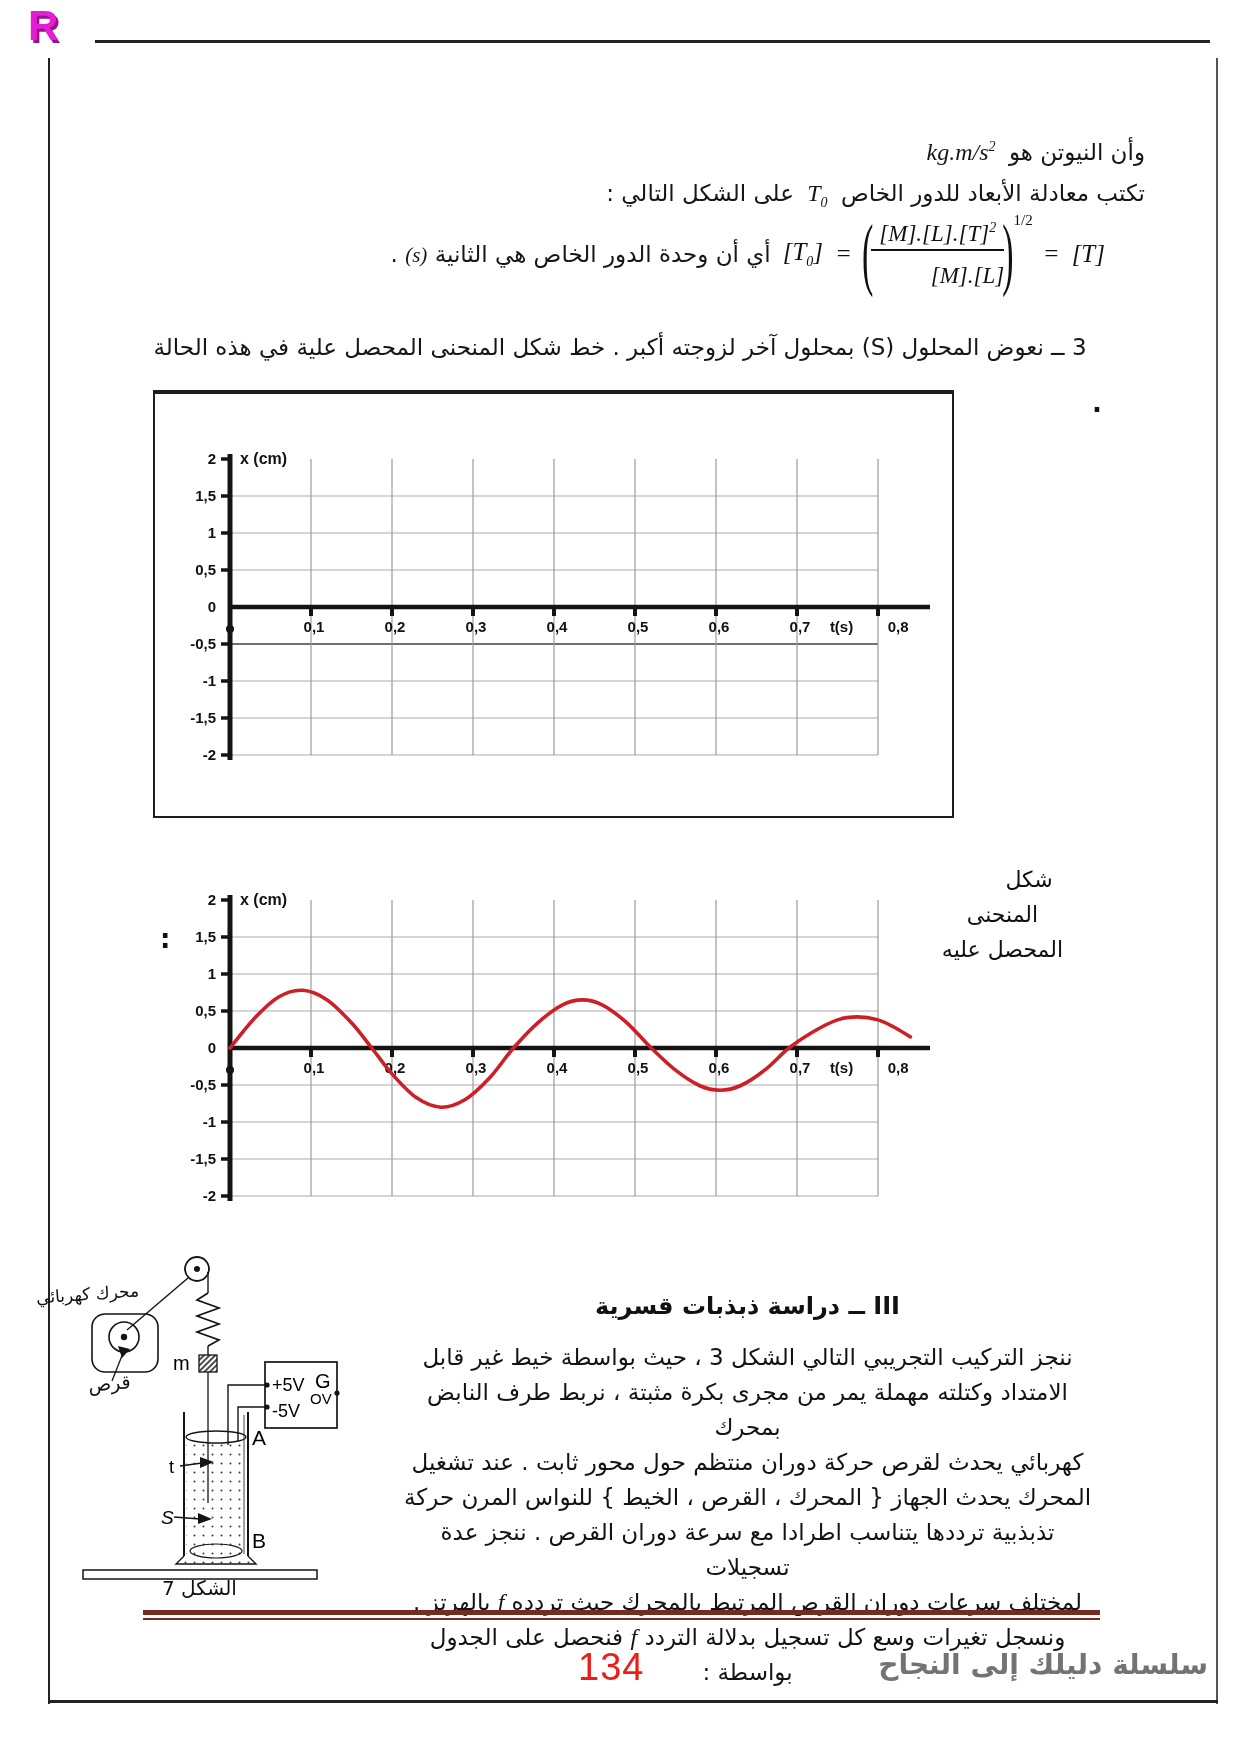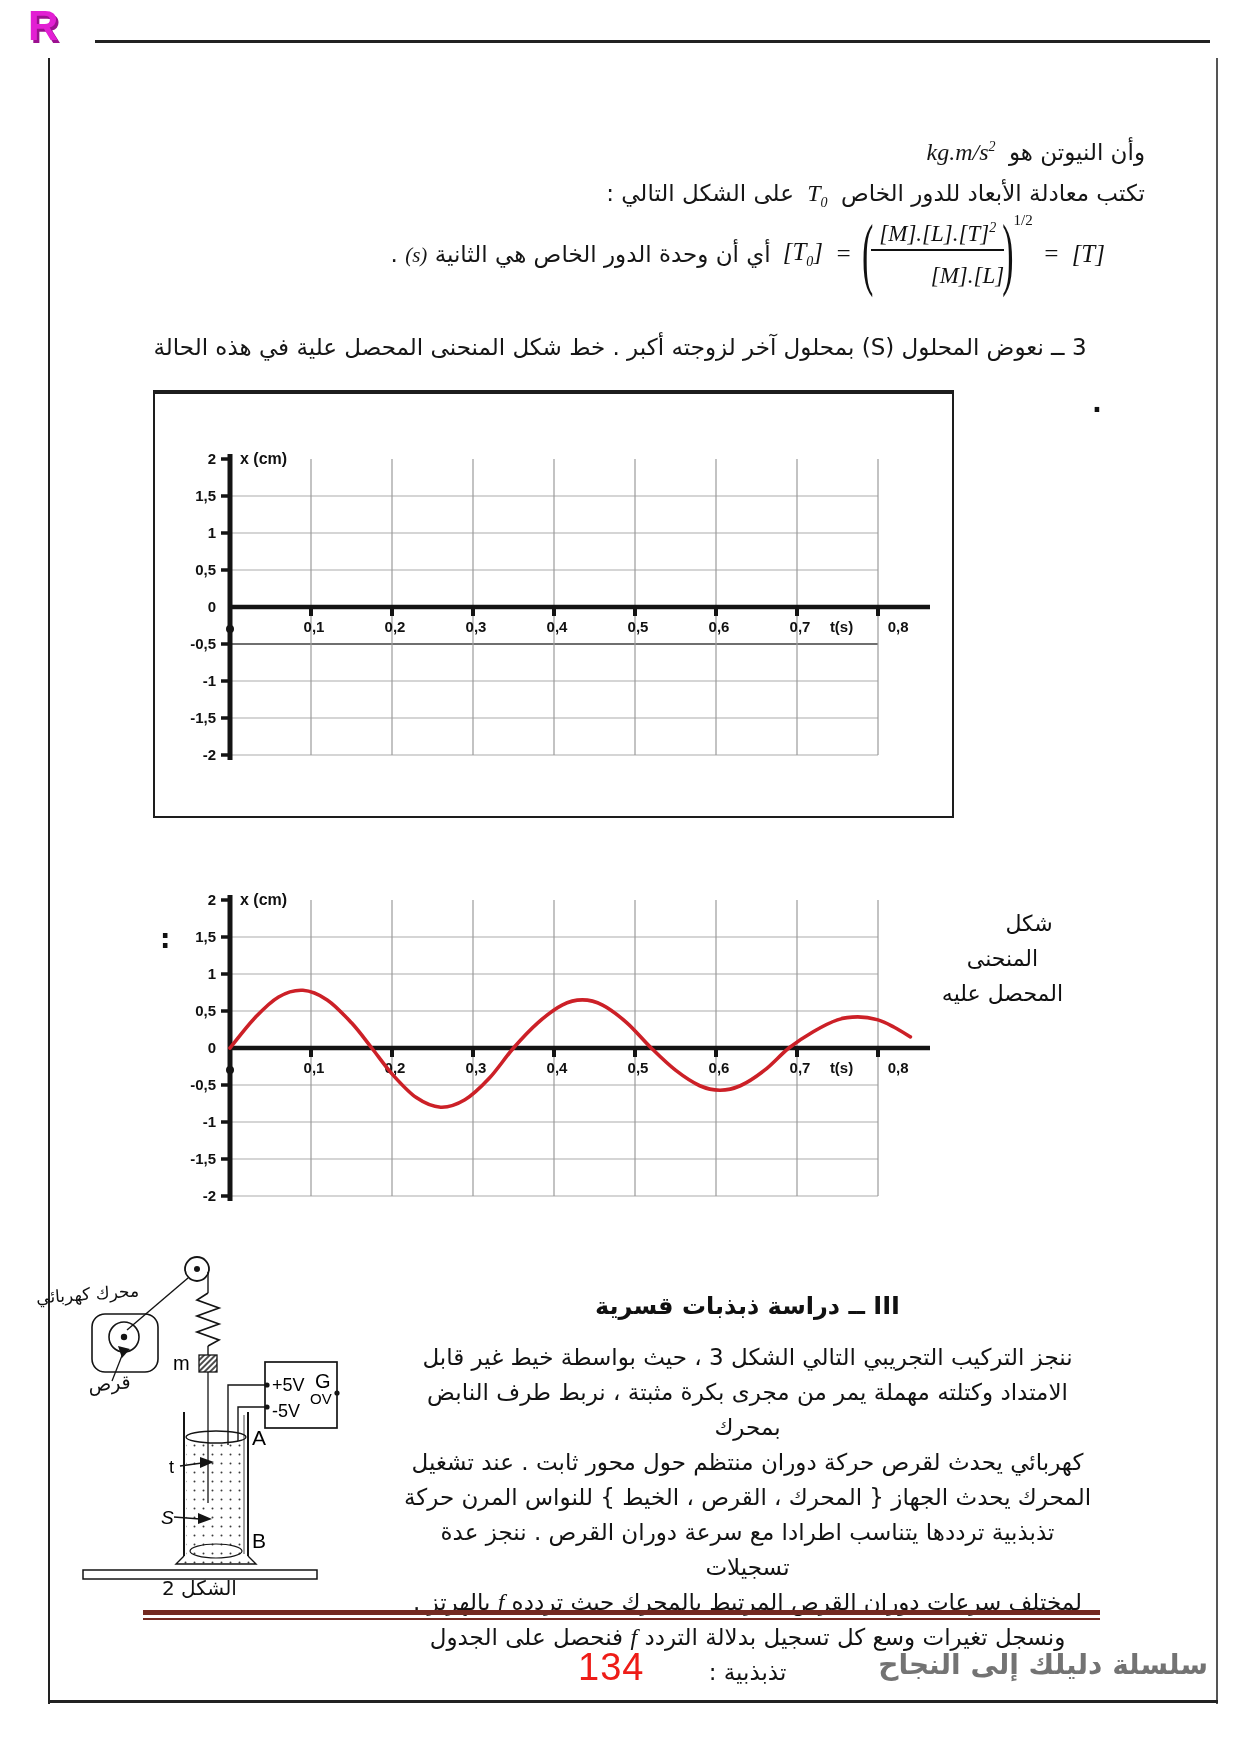--- a/index.html
+++ b/index.html
@@ -27,21 +27,21 @@
   .frac .num{padding:0 8px 2px 8px;border-bottom:2px solid #111;}
   .frac .den{padding-top:12px;}
   .paren{display:inline-block;font-size:34px;transform:scaleY(2.35);transform-origin:center;
          font-style:normal;margin:0 -2px;}
   .exp{position:relative;top:-34px;left:2px;font-size:15px;font-style:normal;}
   
   #box1{left:153px;top:390px;width:797px;height:422px;border:2.5px solid #1d1d1d;border-top-width:4px;background:#fff;}
   svg text{font-family:"Liberation Sans","DejaVu Sans",sans-serif;}
   
   #curve-note{right:150px;top:862px;width:175px;font-size:22px;line-height:35px;color:#101010;}
-  #curve-note .l1{padding-left:53px;margin-top:44px;}
+  #curve-note .l1{padding-left:53px;}
   
   #section3{right:140px;top:1292px;width:705px;}
   #section3 .head{font-weight:bold;font-size:24px;margin-bottom:20px;}
   #section3 .pline{font-size:23px;line-height:35px;color:#131313;}
   
   #sep{left:143px;top:1610px;width:957px;height:3px;border-top:5px solid #742b22;border-bottom:2px solid #742b22;}
   
   #pagenum{left:578px;top:1646px;font-family:"Liberation Sans",sans-serif;font-weight:normal;
            font-size:38px;color:#ee1c17;letter-spacing:1px;}
   #footer-title{right:32px;top:1648px;font-weight:bold;font-size:28px;color:#737373;}
@@ -270,31 +270,31 @@
 
     <text x="222" y="200" font-size="21" font-family="Liberation Serif,serif">A</text>
     <text x="222" y="303" font-size="21" font-family="Liberation Serif,serif">B</text>
 
     <text x="143" y="125" font-size="20" font-family="Liberation Serif,serif">m</text>
 
     <rect x="53" y="325" width="234" height="9" fill="#fff" stroke="#141414" stroke-width="1.5"></rect>
   </svg>
   <div class="abs dlabel" style="left:36px;top:1284px;transform:rotate(-4deg);" dir="rtl">محرك كهربائي</div>
   <div class="abs dlabel" style="left:88px;top:1372px;font-size:19px;transform:rotate(-5deg);" dir="rtl">قرص</div>
-  <div class="abs" style="left:162px;top:1576px;font-size:20px;" dir="rtl">الشكل 2</div>
+  <div class="abs" style="left:162px;top:1576px;font-size:20px;" dir="rtl">الشكل 7</div>
 
   <div id="section3" class="abs rtl">
     <div class="head">III ــ دراسة ذبذبات قسرية</div>
     <div class="pline mathify">ننجز التركيب التجريبي التالي الشكل 3 ، حيث بواسطة خيط غير قابل</div>
     <div class="pline mathify">الامتداد وكتلته مهملة يمر من مجرى بكرة مثبتة ، نربط طرف النابض بمحرك</div>
     <div class="pline mathify">كهربائي يحدث لقرص حركة دوران منتظم حول محور ثابت .  عند تشغيل</div>
     <div class="pline mathify">المحرك يحدث الجهاز { المحرك ، القرص ، الخيط } للنواس المرن حركة</div>
     <div class="pline mathify">تذبذبية ترددها يتناسب اطرادا مع سرعة دوران القرص . ننجز عدة تسجيلات</div>
     <div class="pline mathify">لمختلف سرعات دوران القرص المرتبط بالمحرك حيث تردده <span class="mvar">f</span> بالهرتز .</div>
     <div class="pline mathify">ونسجل تغيرات وسع كل تسجيل بدلالة التردد <span class="mvar">f</span> فنحصل على الجدول</div>
-    <div class="pline mathify">تذبذبية :</div>
+    <div class="pline mathify">بواسطة :</div>
   </div>
 
   <div id="sep" class="abs"></div>
   <div id="pagenum" class="abs">134</div>
   <div id="footer-title" class="abs rtl">سلسلة دليلك إلى النجاح</div>
 
 </div>
 
 </body></html>

